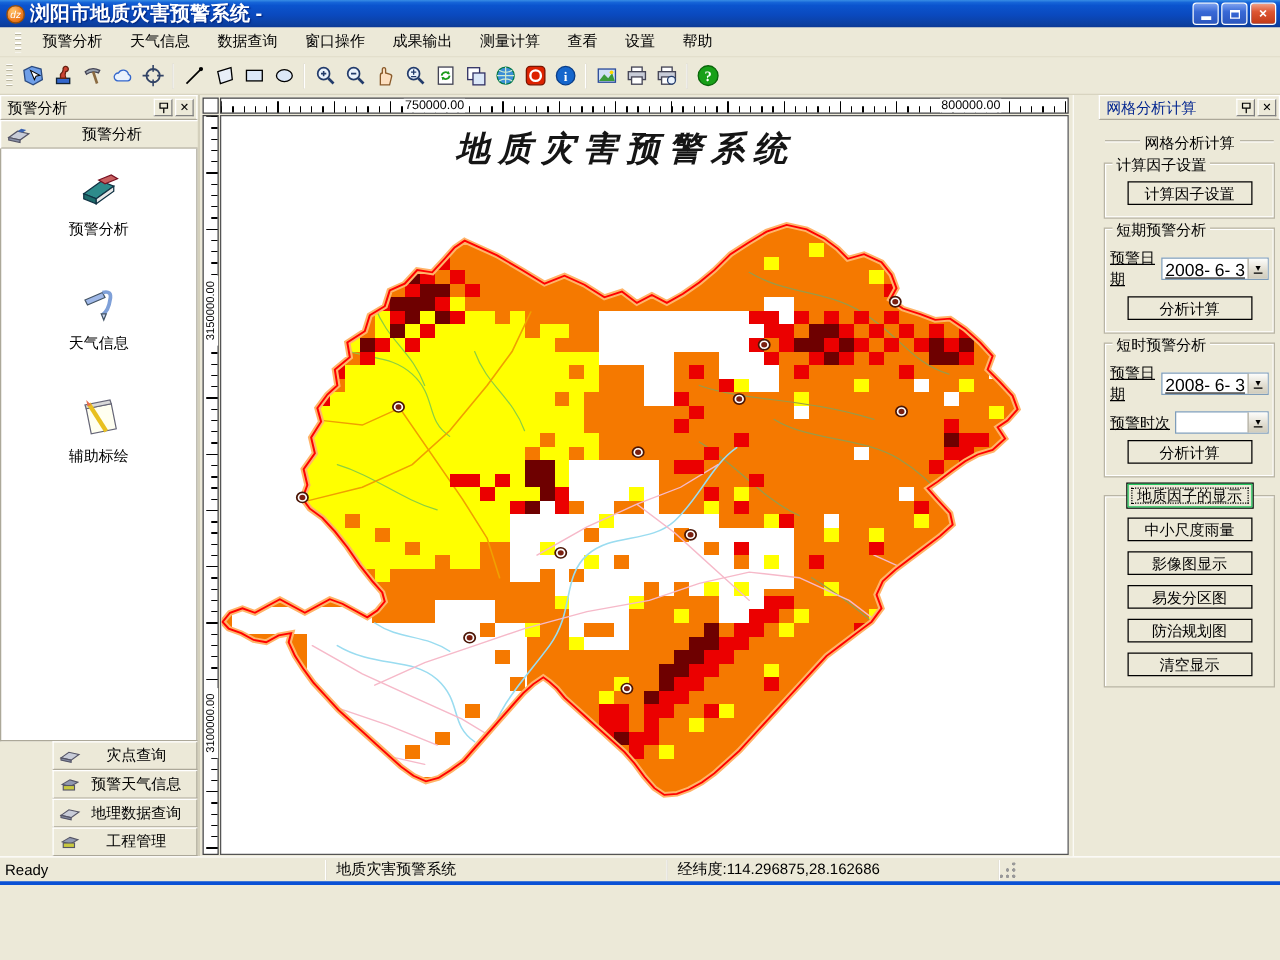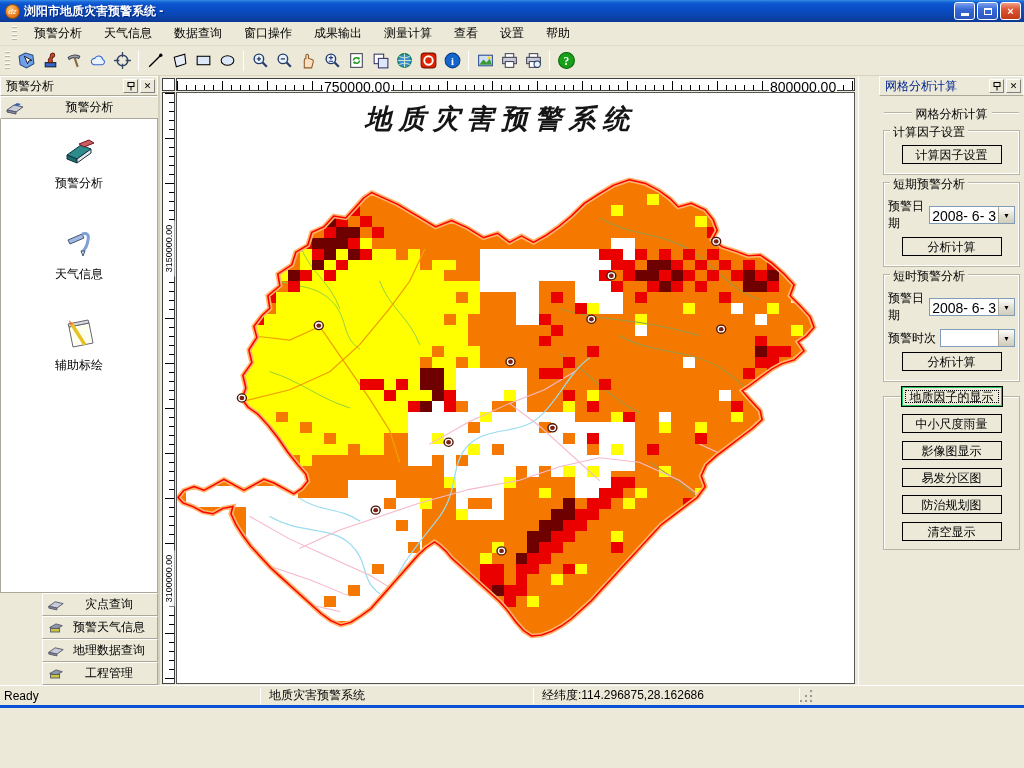--- a/index.html
+++ b/index.html
@@ -7,21 +7,21 @@
   body { font-family:"Liberation Sans","DejaVu Sans",sans-serif; font-size:12px; background:#ECE9D8; }
 
   .window { width:1024px; height:708px; display:flex; flex-direction:column; }
 
   
   .titlebar { height:22px; flex:0 0 22px; display:flex; align-items:center; padding:0 3px;
     background:linear-gradient(180deg,#388EE5 0%,#1665D8 9%,#0B54CE 20%,#0A49BE 55%,#0C3F9F 90%,#0A3694 100%); }
   .appicon { width:15px; height:15px; border-radius:50%; margin:0 4px 0 2px;
     background:radial-gradient(circle at 35% 30%,#FFC46B,#F07C1F 60%,#C85A00); border:1px solid #9C4E00;
     color:#fff; font-size:8px; font-style:italic; display:flex; align-items:center; justify-content:center; }
-  .titletext { color:#fff; font-weight:bold; font-size:12px; text-shadow:1px 1px 1px #00257E; flex:1; }
+  .titletext { color:#fff; font-weight:bold; font-size:16px; text-shadow:1px 1px 1px #00257E; flex:1; }
   .winbtns { display:flex; gap:2px; }
   .wbtn { width:21px; height:18px; border-radius:3px; border:1px solid #fff; color:#fff; font-size:11px;
     display:flex; align-items:center; justify-content:center;
     background:linear-gradient(180deg,#7DA1EF 0%,#3969D6 40%,#2B56BE 100%); }
   .wbtn.close { background:linear-gradient(180deg,#F0A086 0%,#DD5633 40%,#C23A17 100%); font-weight:bold; }
   .minglyph { width:8px; height:3px; background:#fff; margin-top:7px; }
   .restglyph { width:8px; height:7px; border:1px solid #fff; border-top:2px solid #fff; }
 
   
   .menubar { height:24px; flex:0 0 24px; display:flex; align-items:center; background:#ECE9D8; border-bottom:1px solid #E0DCC8; padding-left:12px; }
@@ -61,21 +61,21 @@
   .pbar .btext { flex:1; text-align:center; }
 
   
   .docarea { flex:1; position:relative; background:#ECE9D8; min-width:0; }
   .corner { position:absolute; left:2px; top:2px; width:13px; height:13px; background:#fff; border:1px solid #404040; }
   .hruler { position:absolute; left:16px; top:2px; right:3px; height:13px; background:#fff; border:1px solid #404040; }
   .hruler .ticks { position:absolute; left:0; right:0; bottom:0; height:5px;
     background:repeating-linear-gradient(90deg,#000 0 1px,transparent 1px 9px); }
   .hruler .ticksM { position:absolute; left:0; right:0; bottom:0; height:9px;
     background:repeating-linear-gradient(90deg,#000 0 1px,transparent 1px 45px); }
-  .hlabel { position:absolute; top:0px; font-size:14px; color:#000; background:#fff; padding:0 1px; }
+  .hlabel { position:absolute; top:0px; font-size:10px; color:#000; background:#fff; padding:0 1px; }
   .vruler { position:absolute; left:2px; top:16px; width:13px; bottom:1px; background:#fff; border:1px solid #404040; }
   .vruler .ticks { position:absolute; top:0; bottom:0; right:0; width:5px;
     background:repeating-linear-gradient(180deg,#000 0 1px,transparent 1px 9px); }
   .vruler .ticksM { position:absolute; top:0; bottom:0; right:0; width:9px;
     background:repeating-linear-gradient(180deg,#000 0 1px,transparent 1px 45px); }
   .vlabel { position:absolute; width:56px; height:11px; left:-22px; font-size:9px; text-align:center; background:#fff;
     transform:rotate(-90deg); }
   .page { position:absolute; left:16px; top:16px; right:3px; bottom:1px; background:#fff; border:1px solid #555; overflow:hidden; }
   .maptitle { position:absolute; left:0; right:30px; top:8px; text-align:center; font-size:27px; font-weight:bold;
     font-family:"Liberation Serif","DejaVu Serif",serif; font-style:italic; letter-spacing:7px; color:#151515; z-index:5; }
@@ -87,21 +87,21 @@
   .rbody { flex:1; padding:2px 3px; overflow:hidden; }
   .toplegend { position:relative; text-align:center; margin:8px 2px 0 2px; height:14px; }
   .toplegend:before { content:""; position:absolute; left:0; right:0; top:6px; border-top:1px solid #B9B5A5; box-shadow:0 1px 0 #fff; }
   .toplegend span { position:relative; background:#ECE9D8; padding:0 4px; }
   .gbox { position:relative; border:1px solid #B9B5A5; box-shadow:1px 1px 0 #fff inset,-1px -1px 0 #fff inset; margin:0 1px; padding:10px 4px 8px 4px; }
   .gbox + .gbox { margin-top:7px; }
   .gbox .legend { position:absolute; top:-7px; left:6px; background:#ECE9D8; padding:0 3px; }
   .xbtn { display:block; width:100px; height:19px; margin:4px auto 2px auto; background:#ECE9D8; border:1px solid #000;
     font-size:12px; font-family:inherit; color:#000; line-height:16px; }
   .xbtn.focused { border:1px solid #22c55e; box-shadow:0 0 0 1px #000; outline:1px dotted #000; outline-offset:-4px; }
-  .crow { display:flex; align-items:center; margin:5px 0; }
+  .crow { display:flex; align-items:center; margin:5px 0;text-decoration:underline; }
   .crow .clabel { width:52px; }
   .combo { flex:1; height:18px; display:flex; border:1px solid #7F9DB9; background:#fff; }
   .combo .cval { flex:1; padding:1px 2px; font-size:14px; white-space:nowrap; overflow:hidden; }
   .combo .cbtn { width:16px; background:linear-gradient(180deg,#FDFDFB,#E0DCCF 60%,#D0CCBC); border-left:1px solid #ACA899;
     font-size:7px; color:#000; display:flex; align-items:center; justify-content:center; }
   .factorsbox { position:relative; border:1px solid #B9B5A5; box-shadow:1px 1px 0 #fff inset; margin:14px 1px 0 1px; padding:0 4px 6px 4px; }
   .factorsbox > .xbtn.focused { margin-top:-10px; background:#ECE9D8; }
   .innerbox { border:1px solid #B9B5A5; box-shadow:1px 1px 0 #fff inset; margin:3px 1px 8px 1px; padding:2px 0 8px 0; }
   .innerbox .xbtn { margin-top:9px; }
   .factorsbox > .xbtn:not(.focused) { margin-top:8px; }
@@ -381,21 +381,21 @@
         </div>
       </div>
     </div>
 
     <div class="docarea">
       <div class="corner"></div>
       <div class="hruler">
         <div class="ticks"></div>
           <div class="ticksM"></div>
         <span class="hlabel" style="left:146px">750000.00</span>
-        <span class="hlabel" style="left:592px">800000.00</span>
+        <span class="hlabel" style="left:575px">800000.00</span>
       </div>
       <div class="vruler">
         <div class="ticks"></div>
           <div class="ticksM"></div>
         <span class="vlabel" style="top:150px">3150000.00</span>
         <span class="vlabel" style="top:480px">3100000.00</span>
       </div>
       <div class="page">
         <div class="maptitle">地质灾害预警系统</div>
         <svg class="mapsvg" viewBox="177 92 678 652" preserveAspectRatio="none">

